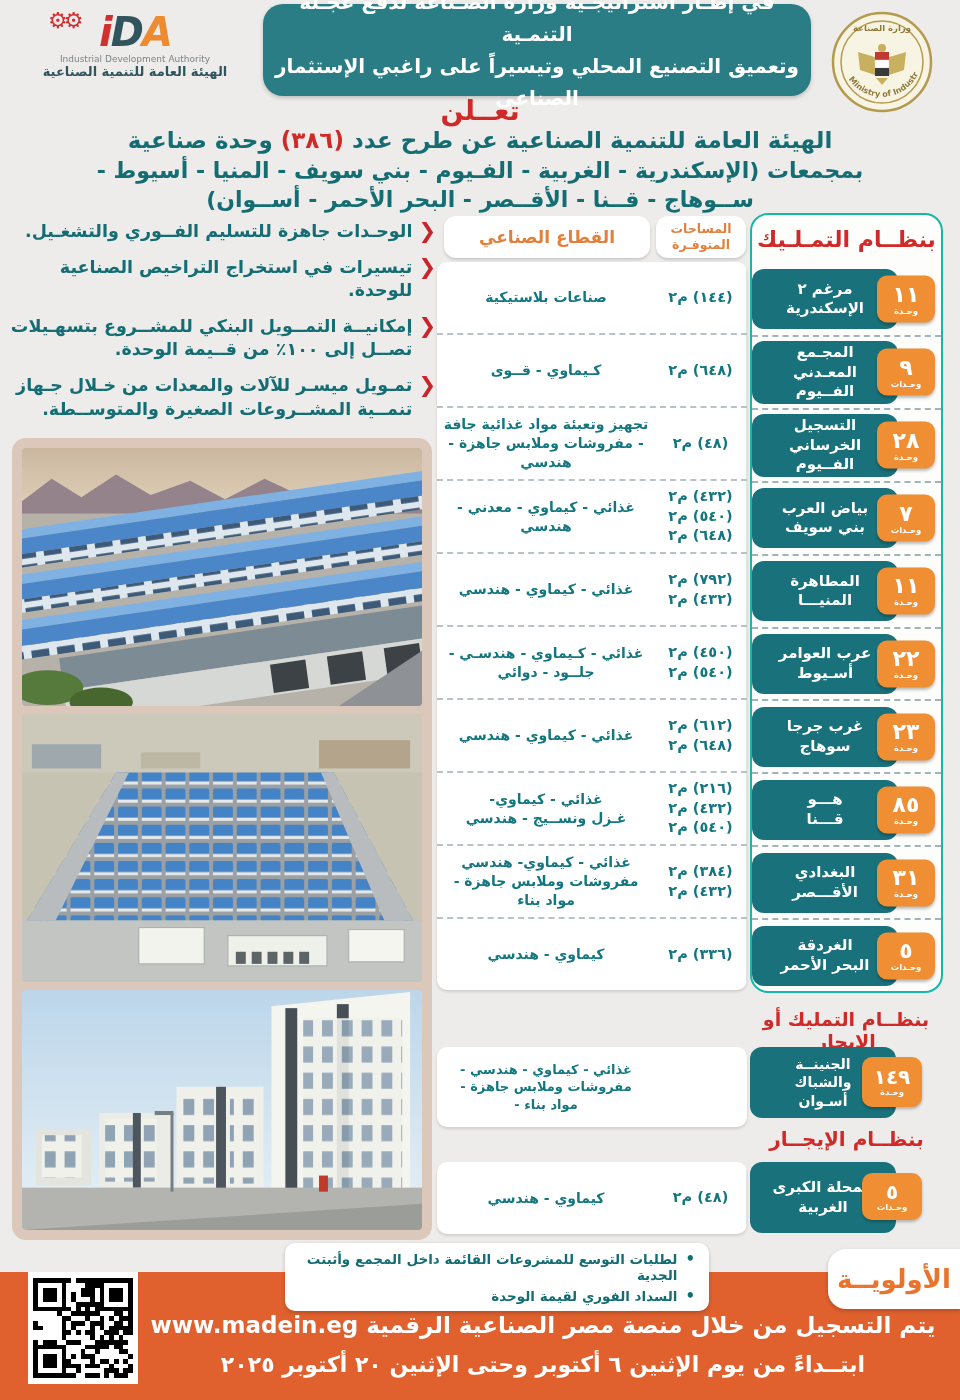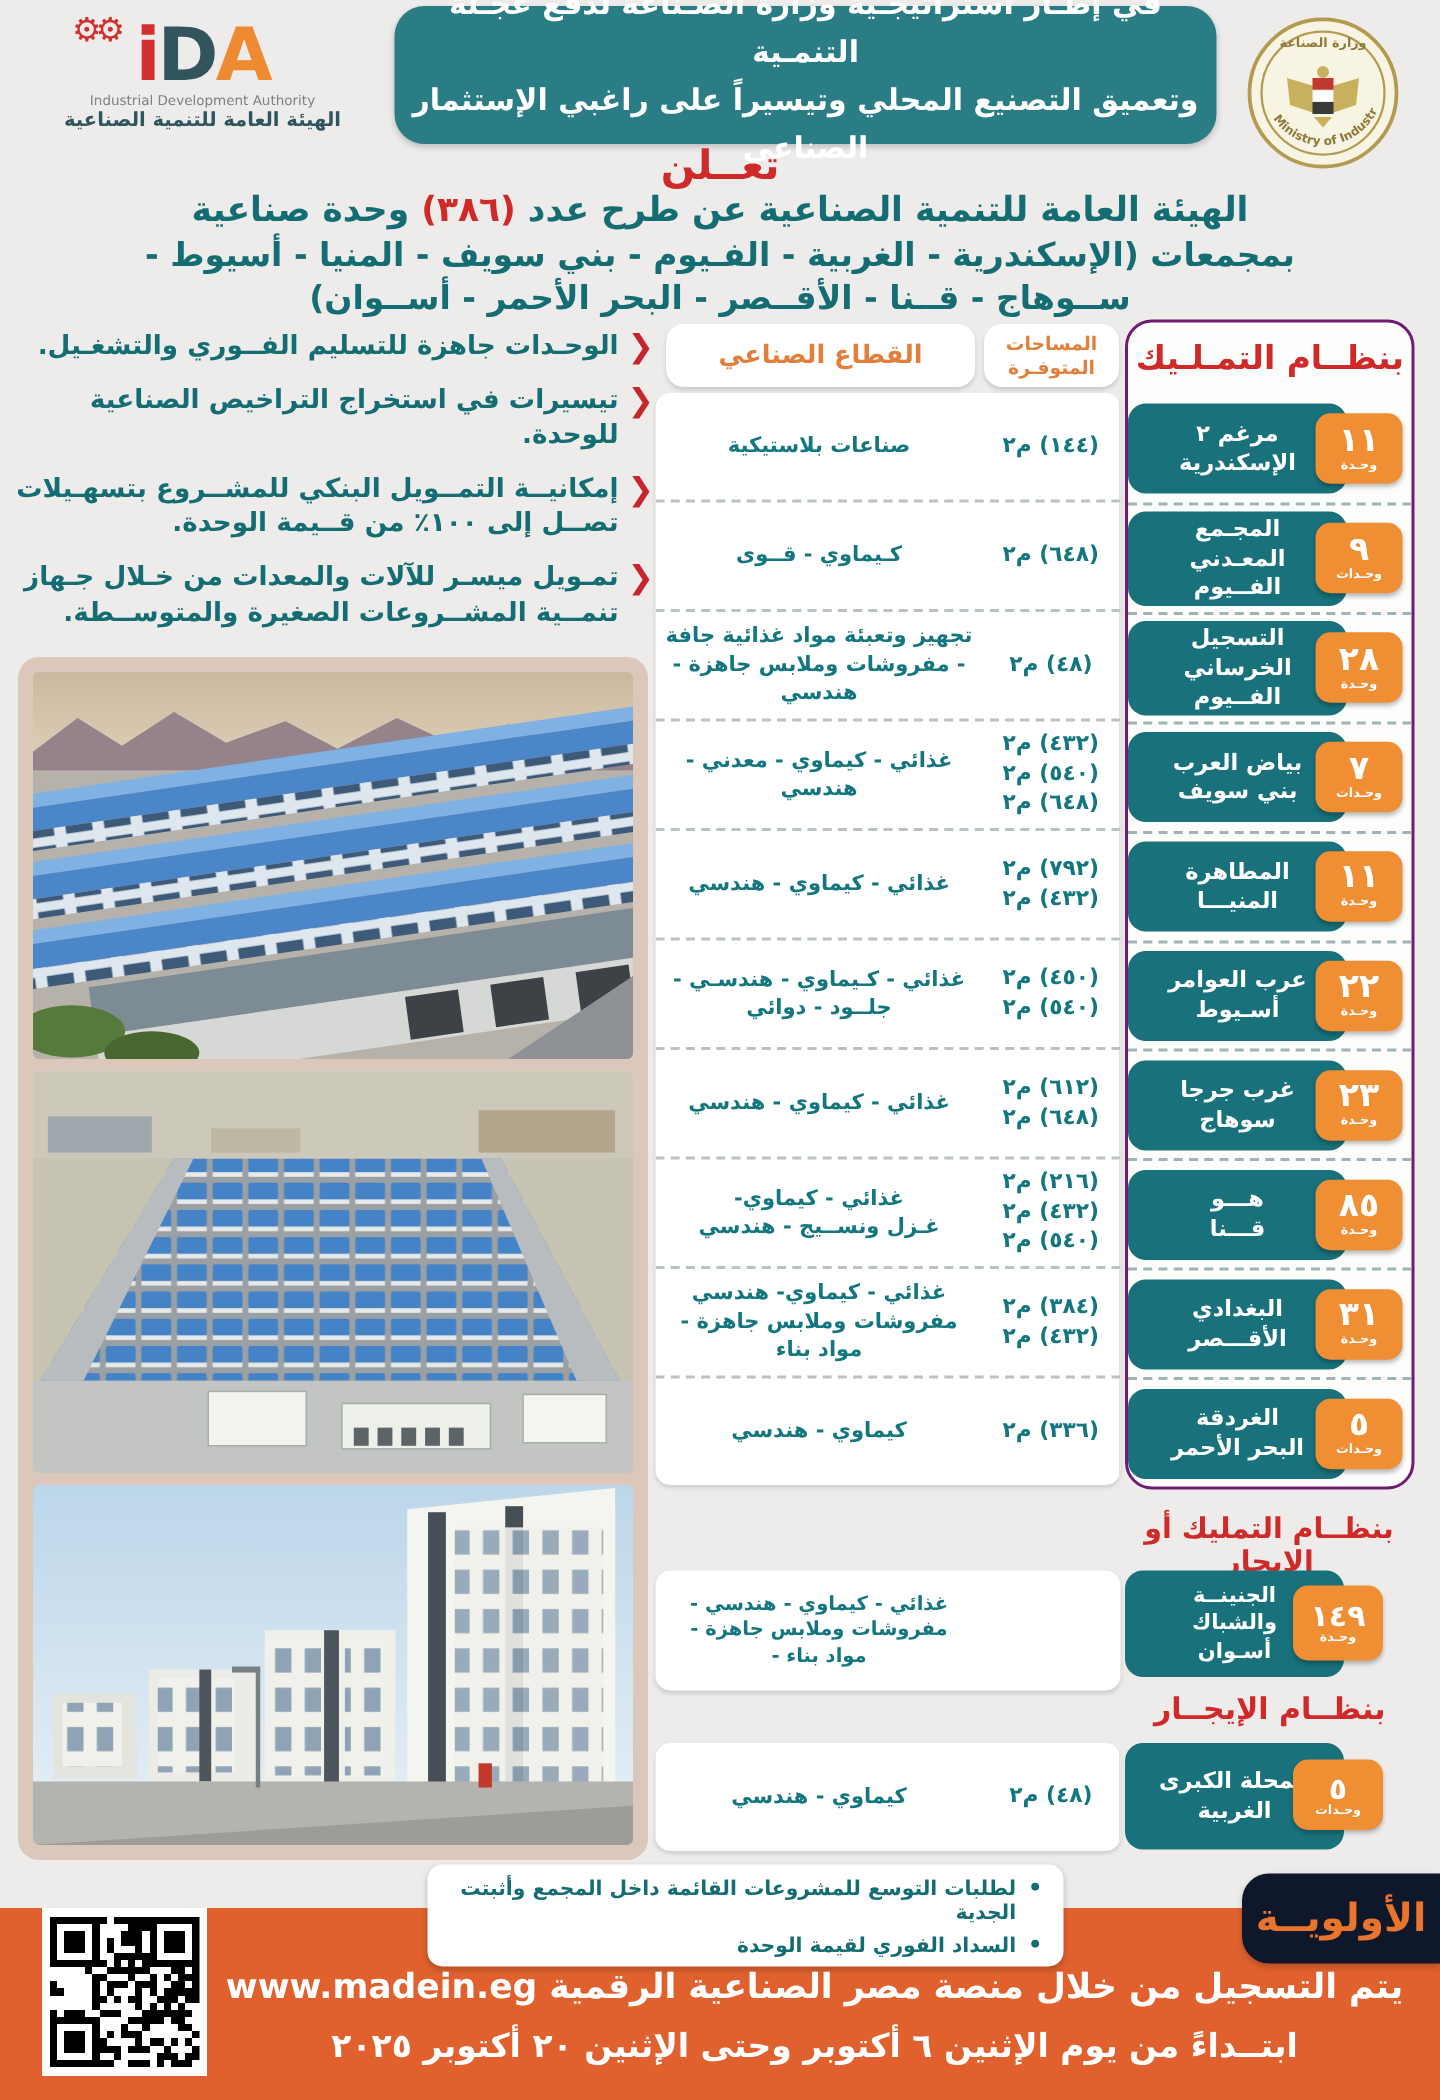--- a/index.html
+++ b/index.html
@@ -6,21 +6,21 @@
   .page{position:relative;width:960px;height:1400px;margin:0 auto;background:#edecea;
         font-family:"DejaVu Sans",sans-serif;overflow:hidden;}
   .abs{position:absolute;}
   
   .banner{left:263px;top:4px;width:548px;height:92px;background:#2a7d85;border-radius:20px;
           color:#fff;display:flex;flex-direction:column;justify-content:center;align-items:center;
           font-weight:bold;font-size:20px;line-height:1.6;text-align:center;direction:rtl;
           box-shadow:0 2px 4px rgba(0,0,0,.2);}
   .ida{left:14px;top:12px;width:242px;height:96px;text-align:center;}
   .ida-gears{position:absolute;left:34px;top:-4px;color:#d22f2f;font-size:22px;letter-spacing:-4px;}
-  .ida-word{font-size:49px;font-weight:bold;line-height:1;letter-spacing:-2px;}
+  .ida-word{font-size:40px;font-weight:bold;line-height:1;letter-spacing:-2px;font-style:italic;}
   .ida-word .i{color:#d22f2f;} .ida-word .d{color:#31545d;} .ida-word .a{color:#ee8a2f;}
   .ida-en{font-size:9px;color:#7a8288;margin-top:2px;}
   .ida-ar{font-size:13px;font-weight:bold;color:#2f555e;direction:rtl;}
   .ministry{right:16px;top:10px;width:124px;height:104px;}
   
   .ann-title{left:0;top:95px;width:960px;text-align:center;color:#d02a28;font-size:27px;font-weight:bold;}
   .ann{left:0;width:960px;text-align:center;color:#156d74;font-weight:bold;direction:rtl;}
   .ann1{top:127px;font-size:23px;}
   .ann2{top:158px;font-size:22px;}
   .ann3{top:187px;font-size:22px;}
@@ -43,21 +43,21 @@
   .pill-area{left:656px;top:216px;width:90px;height:42px;font-size:12.5px;line-height:1.25;white-space:pre-line;}
   .sbox{background:#fff;border-radius:10px;box-shadow:0 2px 3px rgba(0,0,0,.12);overflow:hidden;}
   .sbox1{left:437px;top:262px;width:310px;height:728px;display:flex;flex-direction:column;}
   .srow{display:flex;flex:1;min-height:0;}
   .srow + .srow{border-top:2px dashed #b9c2c7;}
   .cell{display:flex;align-items:center;justify-content:center;text-align:center;direction:rtl;
         color:#147780;font-weight:bold;white-space:pre-line;line-height:1.35;}
   .cell.sector{width:218px;font-size:14px;padding:2px 6px;box-sizing:border-box;}
   .cell.area{width:92px;font-size:14.5px;border-right:1.5px solid #e0e3e5;box-sizing:border-box;}
   
-  .own-panel{left:750px;top:213px;width:193px;height:780px;background:#fdfdfc;border:2px solid #701a75;
+  .own-panel{left:750px;top:213px;width:193px;height:780px;background:#fdfdfc;border:2px solid #14b8a6;
              border-radius:18px;box-sizing:border-box;display:flex;flex-direction:column;overflow:hidden;}
   .own-title{height:49px;display:flex;align-items:center;justify-content:center;color:#d02a28;
              font-size:22px;font-weight:bold;direction:rtl;}
   .prows{flex:1;display:flex;flex-direction:column;}
   .prow{flex:1;position:relative;display:flex;align-items:center;min-height:0;}
   .prow + .prow{border-top:2px dashed #9fb4b8;}
   .lbar{width:146px;min-height:60px;background:#19727b;border-radius:12px;color:#fff;font-weight:bold;
         display:flex;align-items:center;justify-content:center;text-align:center;direction:rtl;
         font-size:15px;line-height:1.3;white-space:pre-line;padding:2px 4px;box-sizing:border-box;}
   .badge{position:absolute;right:6px;top:50%;transform:translateY(-50%);width:58px;height:47px;
@@ -80,21 +80,21 @@
   .fb2{left:862px;top:1057px;} .fb3{left:862px;top:1173px;height:47px;}
   .freebadge .num{font-size:20px;font-weight:bold;line-height:1;}
   .freebadge .uw{font-size:8.5px;font-weight:bold;}
   
   .band{left:0;top:1272px;width:960px;height:128px;background:#e0612e;}
   .priority-box{left:285px;top:1243px;width:424px;height:68px;background:#fff;border-radius:10px;
                 box-shadow:0 2px 4px rgba(0,0,0,.2);display:flex;flex-direction:column;justify-content:center;
                 gap:4px;padding:4px 14px;box-sizing:border-box;direction:rtl;}
   .pline{display:flex;gap:8px;align-items:baseline;color:#156d74;font-size:13.5px;font-weight:bold;}
   .pdot{color:#156d74;font-size:15px;}
-  .priority-tab{left:828px;top:1249px;width:132px;height:60px;background:#0f172a;border-radius:18px 0 0 18px;
+  .priority-tab{left:828px;top:1249px;width:132px;height:60px;background:#ffffff;border-radius:18px 0 0 18px;
                 box-shadow:0 2px 4px rgba(0,0,0,.2);display:flex;align-items:center;justify-content:center;
                 color:#e8742e;font-size:26px;font-weight:bold;direction:rtl;}
   .foot-line{left:140px;width:806px;text-align:center;color:#fff;font-weight:bold;direction:rtl;}
   .fl1{top:1312px;font-size:23px;}
   .fl2{top:1352px;font-size:22px;}
   .url{direction:ltr;unicode-bidi:embed;}
   .qr{left:28px;top:1272px;width:110px;height:112px;background:#fff;padding:5px;box-sizing:border-box;}
   .qr svg{width:100%;height:100%;display:block;}
 </style>
 </head>

